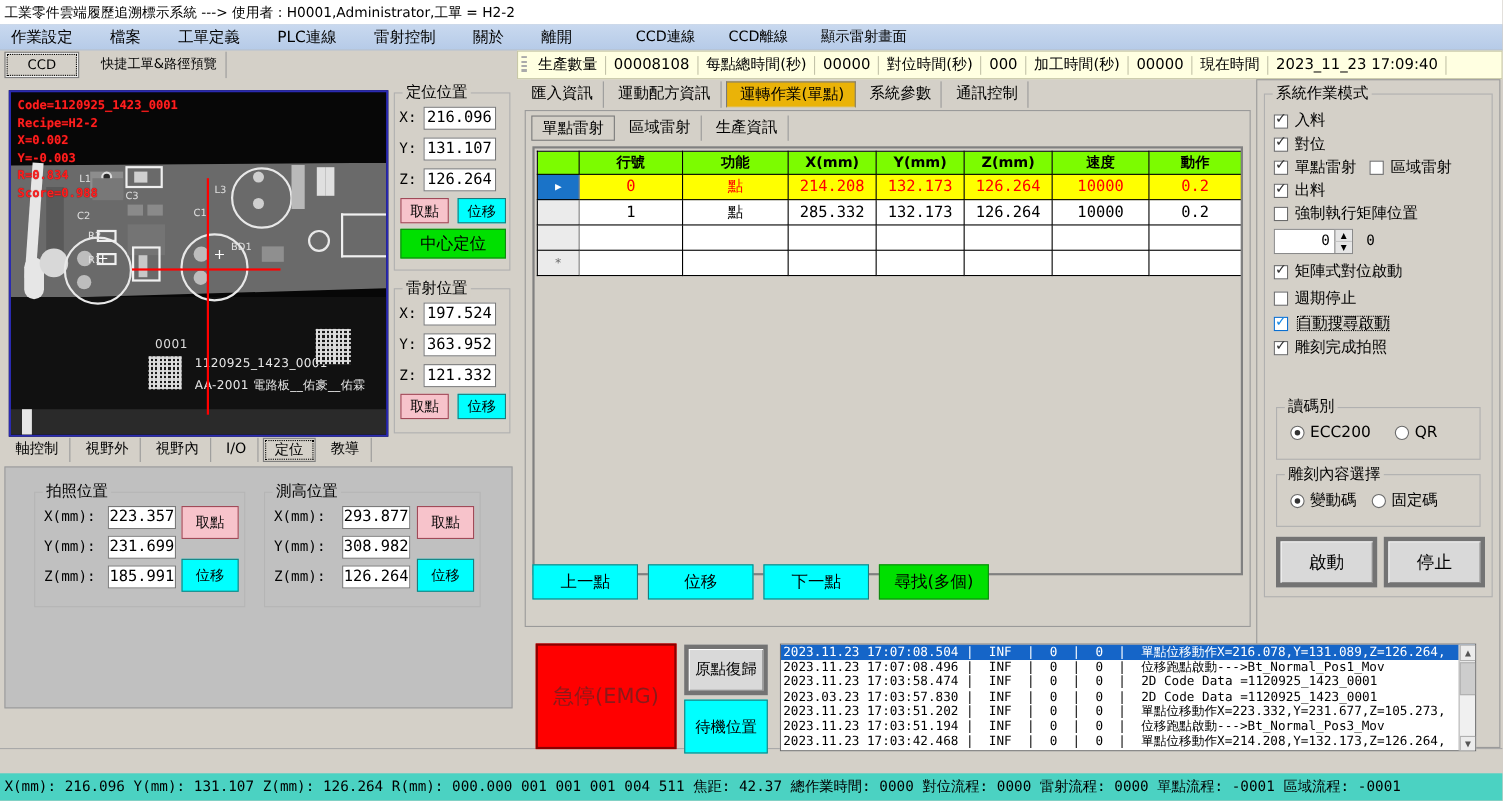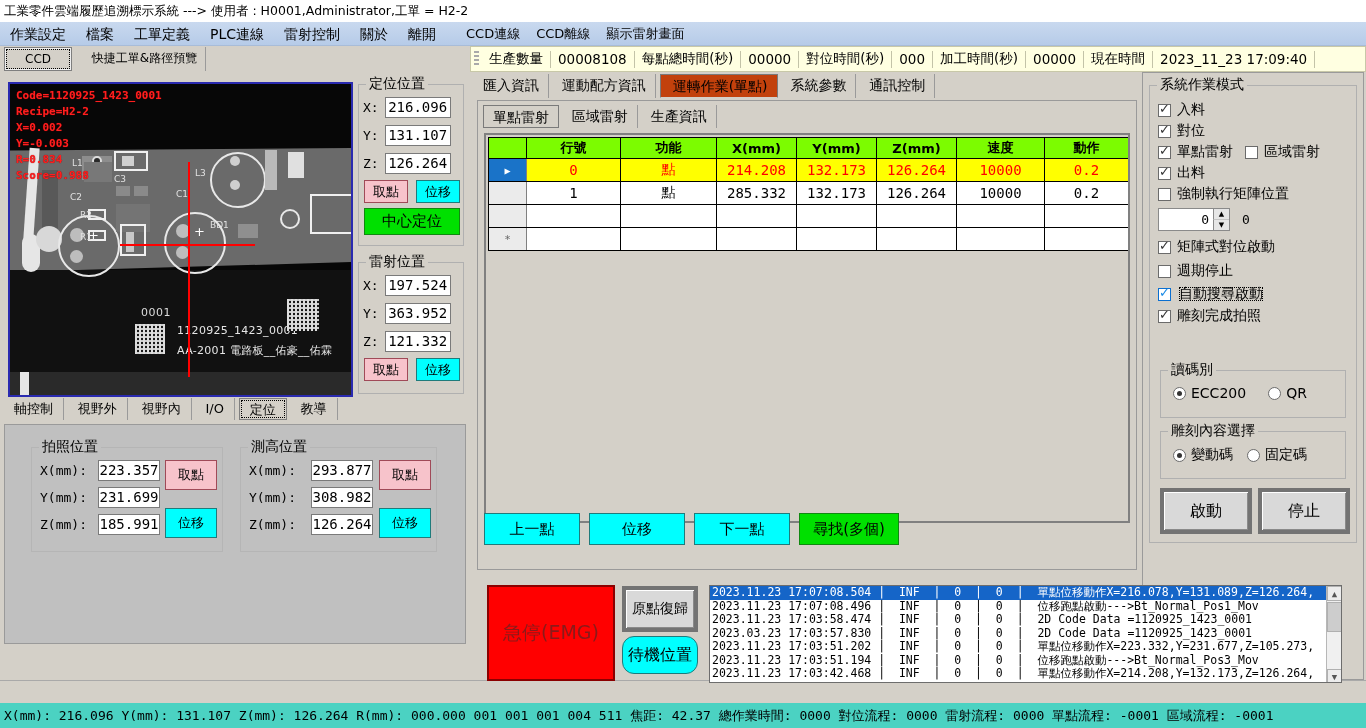--- a/index.html
+++ b/index.html
@@ -20,21 +20,21 @@
     background: #ffffff; color: #000;
     font-size: 12.5px; line-height: 22px; padding-left: 4px;
     white-space: nowrap; overflow: hidden;
   }
 
   
   .menubar {
     position: absolute; left: 0; top: 22px; width: 1366px; height: 24px;
     background: linear-gradient(to bottom,#c9d9ef 0%, #b6cbe8 100%);
     border-bottom: 1px solid #a8bcd8;
-    display: flex; align-items: center;
+    display: flex; align-items: center; gap: 14px;
   }
   .menuitem {
     font-size: 14px; color: #000; padding: 0 10px; height: 24px; line-height: 24px;
     white-space: nowrap; cursor: default;
   }
   .menuitem.sm { font-size: 13px; padding: 0 8px; }
 
   
   .tabstrip-top {
     position: absolute; left: 0; top: 46px; width: 470px; height: 26px;
@@ -137,21 +137,21 @@
   .bl {
     position:absolute; left:4px; top:352px; width:462px; height:220px;
     background:#c0c0c0; border:1px solid #9a9a9a;
   }
 
   
   .centerwrap { position: absolute; left: 474px; top: 72px; width: 666px; height: 608px; }
   .ctabs { position:absolute; left:0; top:2px; width:666px; height:26px; }
   .ctab { display:inline-block; height:24px; line-height:23px; padding:0 9px;
     font-size:14px; border-right:1px solid #9a9a9a; vertical-align:top; white-space:nowrap;}
-  .ctab.sel { border:1px solid #7a7a7a; background:#c2410c; border-bottom-color:#d4d0c8;padding-left:12px; }
+  .ctab.sel { border:1px solid #7a7a7a; background:#eab308; border-bottom-color:#d4d0c8;padding-left:12px; }
   .cbody { position:absolute; left:3px; top:28px; width:660px; height:470px;
     background:#d4d0c8; border:1px solid #9a9a9a; }
   .stabs { position:absolute; left:5px; top:4px; height:24px; }
   .stab { display:inline-block; height:23px; line-height:22px; padding:0 9px;
     font-size:14px; border-right:1px solid #9a9a9a; vertical-align:top; white-space:nowrap;}
   .stab.sel { border:1px solid #7a7a7a; background:#d4d0c8; }
 
   table.grid { border-collapse: collapse; width: 100%; table-layout: fixed; background:#fff; }
   table.grid th {
     background:#7cfc00; border:1px solid #000; height:21px;
@@ -601,21 +601,21 @@
 
       <div class="btn grey" style="position:absolute;left:10px;top:402px;width:92px;height:46px;font-size:16px;">啟動</div>
       <div class="btn grey" style="position:absolute;left:108px;top:402px;width:92px;height:46px;font-size:16px;">停止</div>
     </div>
   </div>
 
   <div class="sepline"></div>
 
   <div class="btn red" style="position:absolute;left:487px;top:585px;width:128px;height:96px;font-size:19px;">急停(EMG)</div>
   <div class="btn grey" style="position:absolute;left:622px;top:586px;width:76px;height:46px;font-size:14px;">原點復歸</div>
-  <div class="btn cyan" style="position:absolute;left:622px;top:636px;width:76px;height:38px;font-size:16px;border-radius:12px;">待機位置</div>
+  <div class="btn cyan" style="position:absolute;left:622px;top:636px;width:76px;height:49px;font-size:14px;">待機位置</div>
 
   <div class="logbox">
     <div class="logline sel">2023.11.23 17:07:08.504 |  INF  |  0  |  0  |  單點位移動作X=216.078,Y=131.089,Z=126.264,</div>
     <div class="logline">2023.11.23 17:07:08.496 |  INF  |  0  |  0  |  位移跑點啟動---&gt;Bt_Normal_Pos1_Mov</div>
     <div class="logline">2023.11.23 17:03:58.474 |  INF  |  0  |  0  |  2D Code Data =1120925_1423_0001</div>
     <div class="logline">2023.03.23 17:03:57.830 |  INF  |  0  |  0  |  2D Code Data =1120925_1423_0001</div>
     <div class="logline">2023.11.23 17:03:51.202 |  INF  |  0  |  0  |  單點位移動作X=223.332,Y=231.677,Z=105.273,</div>
     <div class="logline">2023.11.23 17:03:51.194 |  INF  |  0  |  0  |  位移跑點啟動---&gt;Bt_Normal_Pos3_Mov</div>
     <div class="logline">2023.11.23 17:03:42.468 |  INF  |  0  |  0  |  單點位移動作X=214.208,Y=132.173,Z=126.264,</div>
     <div class="scroll">

